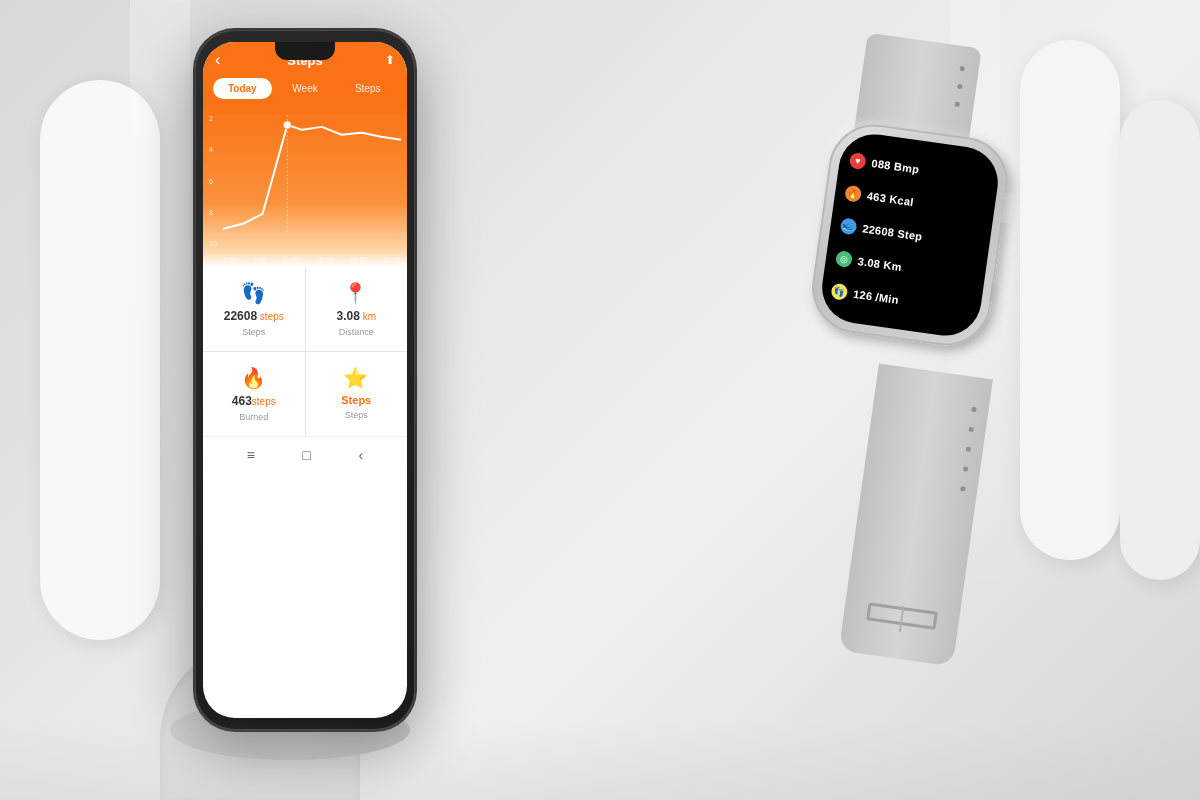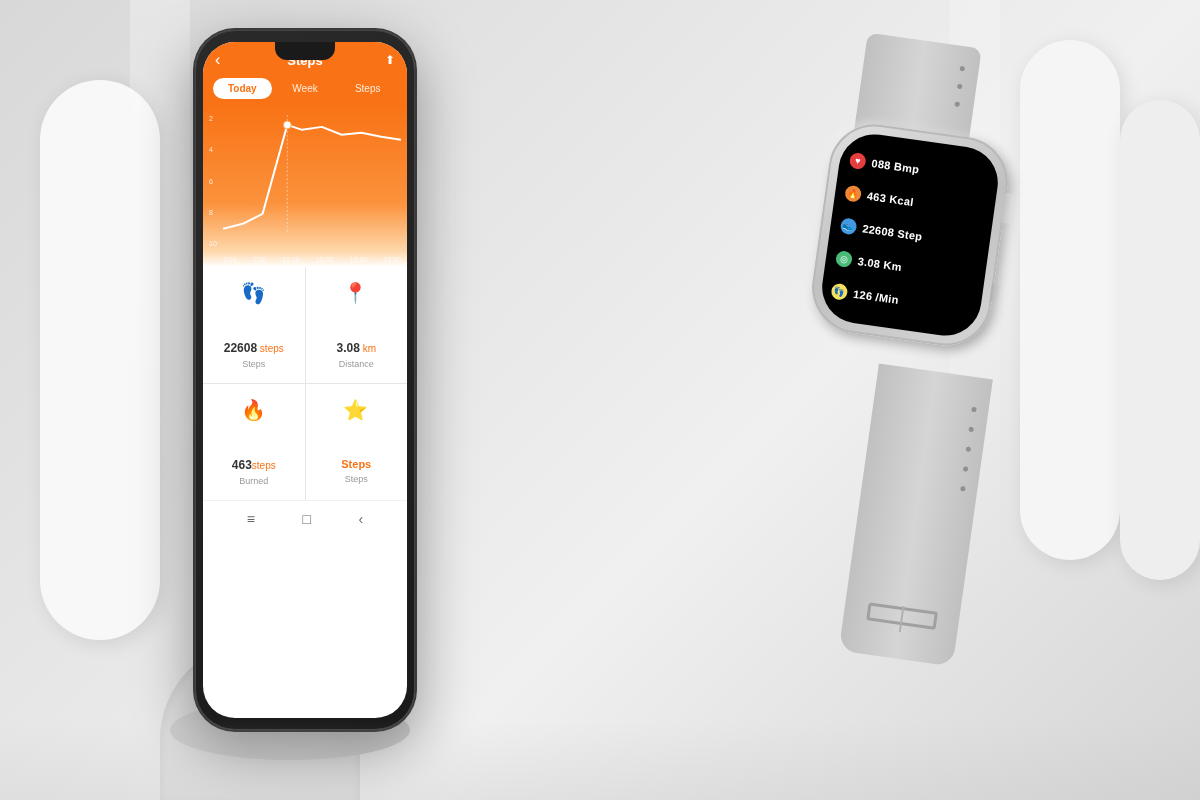--- a/index.html
+++ b/index.html
@@ -256,21 +256,20 @@
 
     .stat-icon {
       font-size: 20px;
       color: #f97316;
     }
 
     .stat-value {
       font-size: 12px;
       font-weight: 700;
       color: #333;
-      margin-top: 32px;
     }
 
     .stat-value span {
       font-weight: 400;
       font-size: 10px;
       color: #f97316;
     }
 
     .stat-label {
       font-size: 9px;

